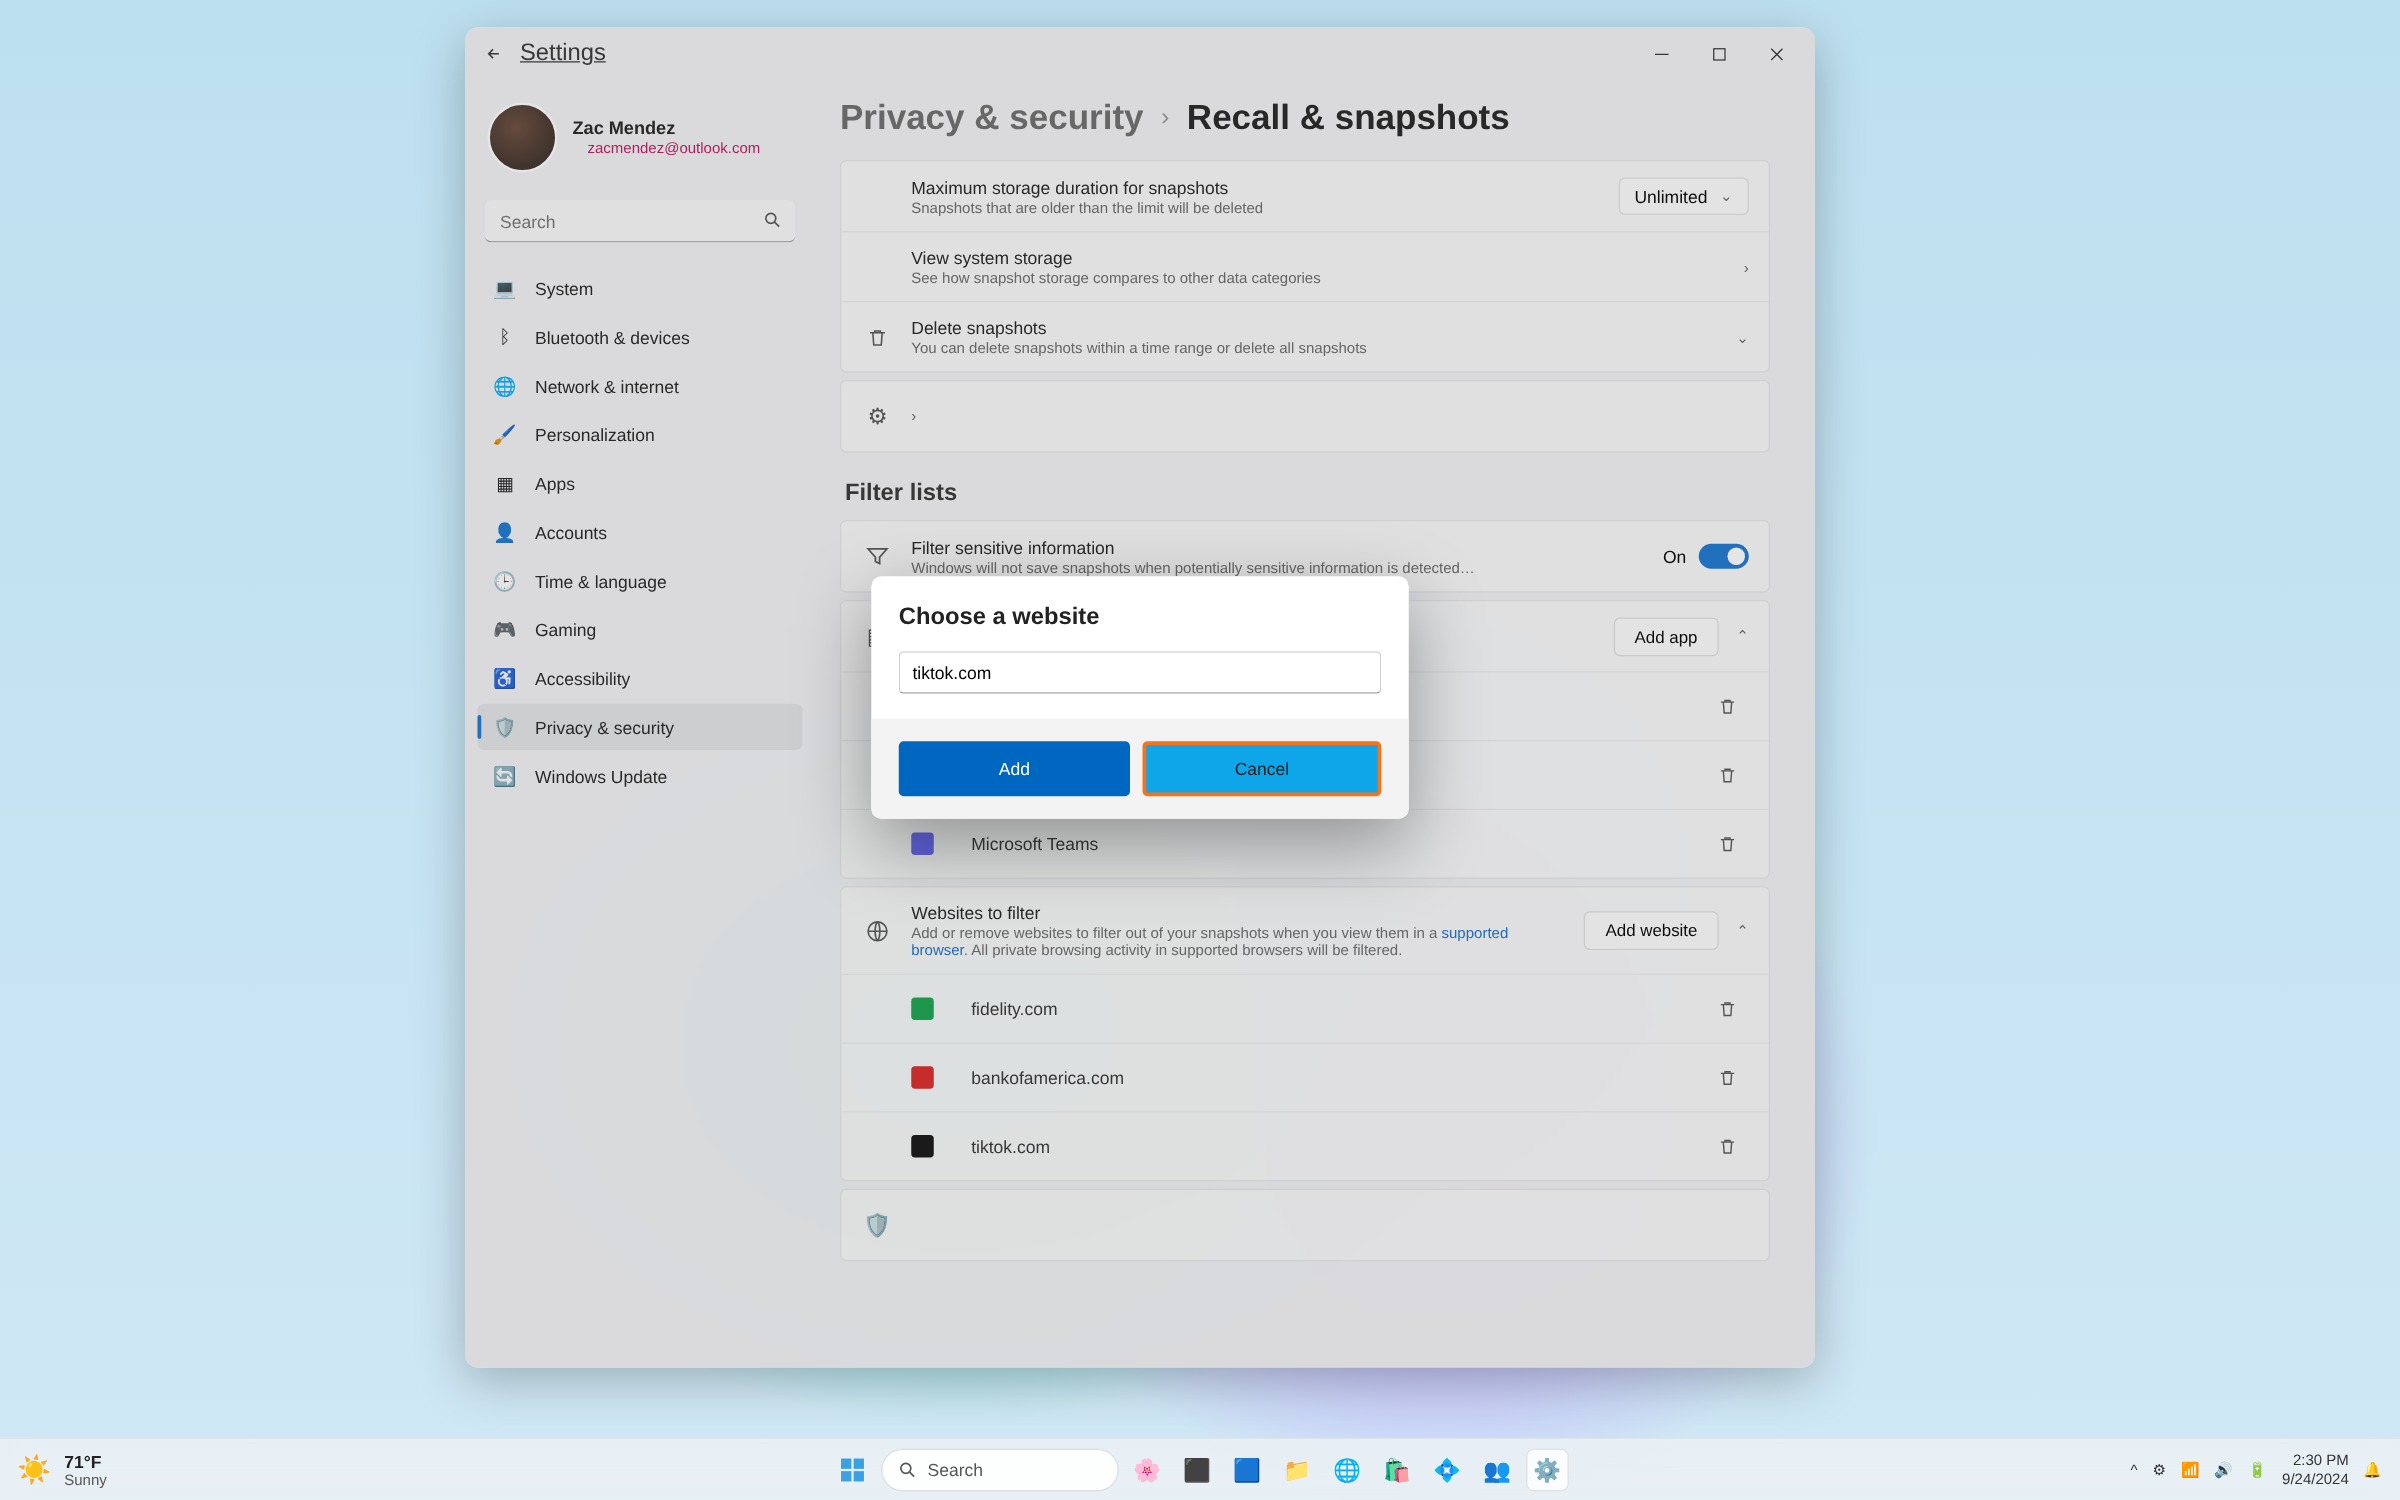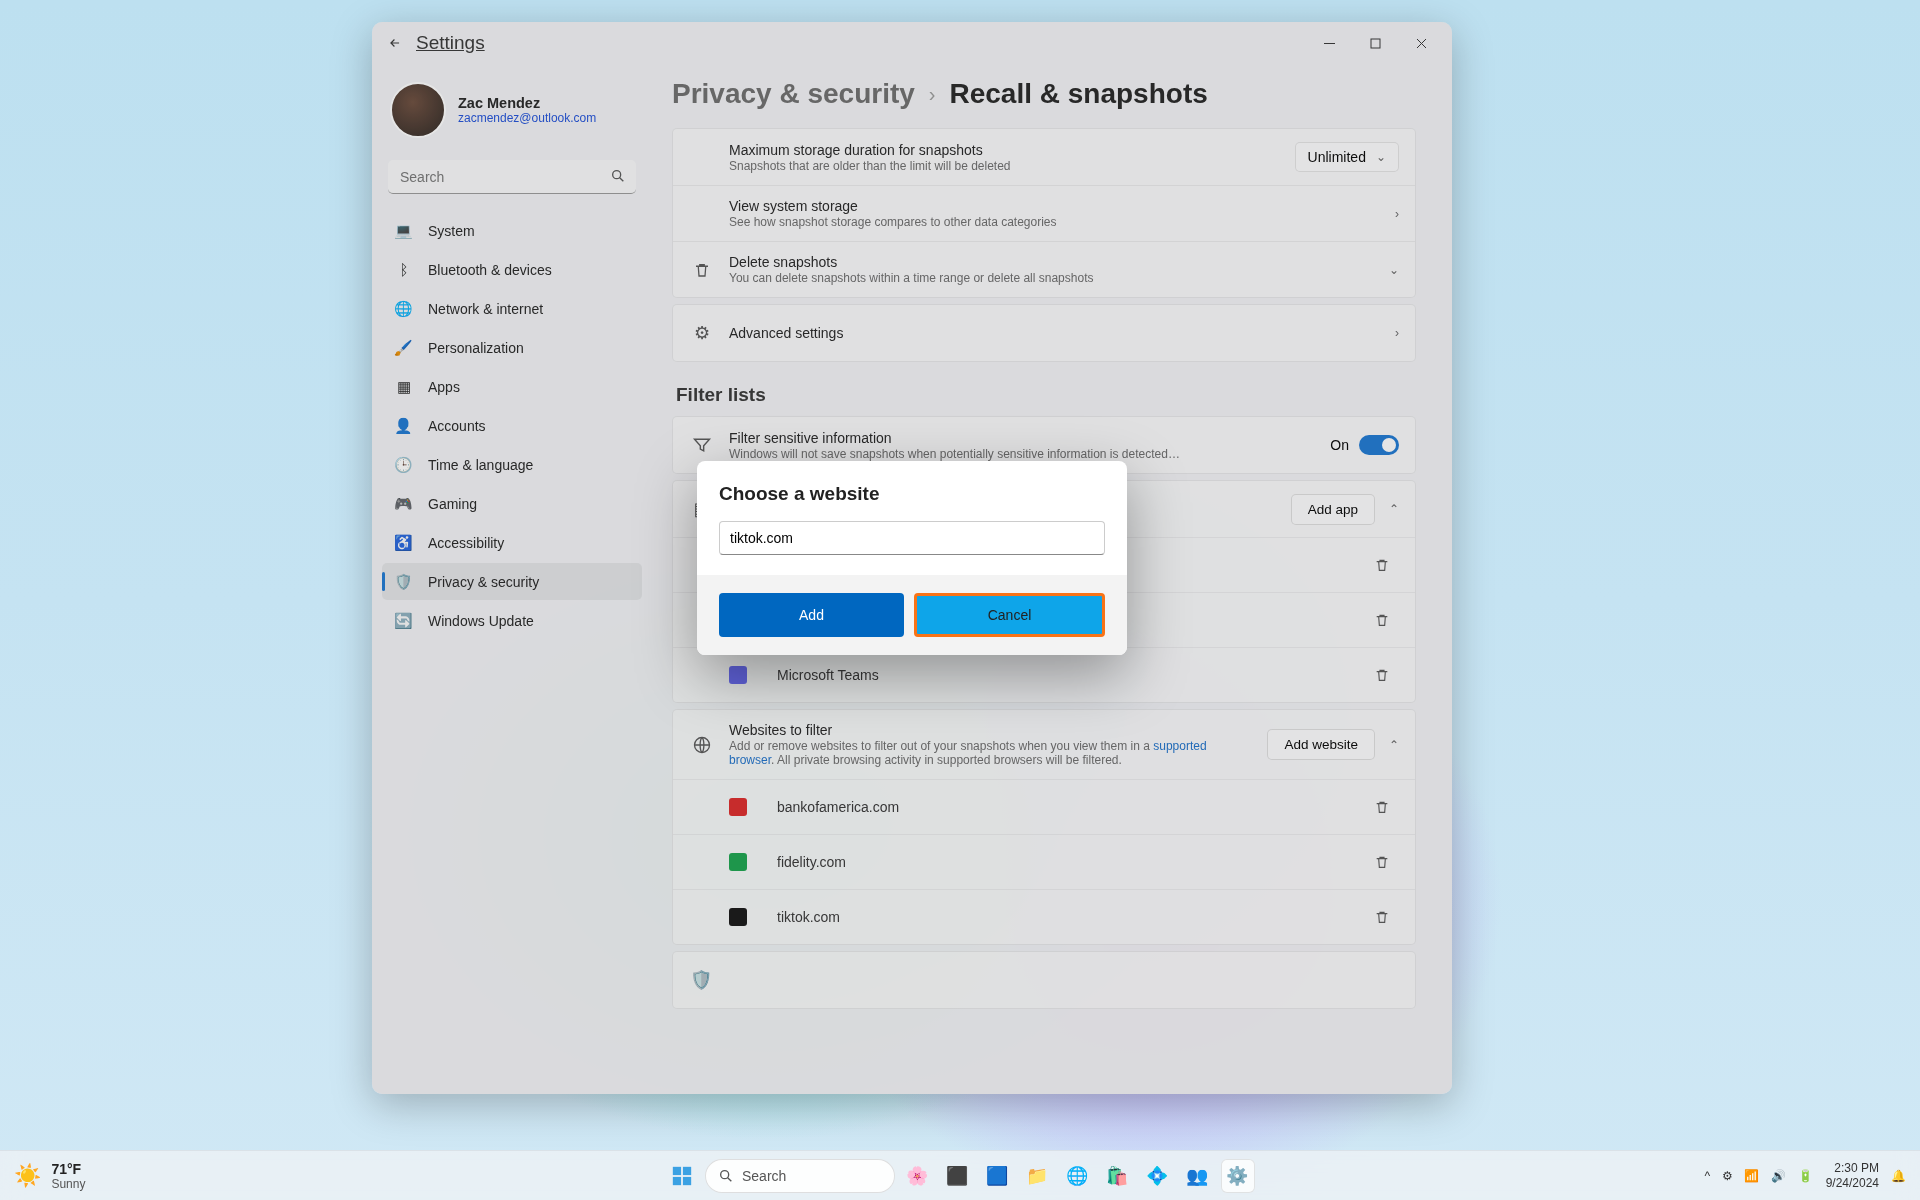--- a/index.html
+++ b/index.html
@@ -17,21 +17,21 @@
 .titlebar { height:42px; display:flex; align-items:center; padding:0 8px; }
 .titlebar .back { width:30px; height:30px; display:flex; align-items:center; justify-content:center; border-radius:5px; cursor:pointer; }
 .titlebar .title { font-size:19px; margin-left:6px; color:#333;text-decoration:underline; }
 .winbtns { margin-left:auto; display:flex; }
 .winbtn { width:46px; height:32px; display:flex; align-items:center; justify-content:center; color:#333; font-size:11px; cursor:pointer; }
 .body { flex:1; display:flex; overflow:hidden; }
 .sidebar { width:280px; padding:8px 10px; overflow:auto; }
 .user { display:flex; align-items:center; gap:12px; padding:10px 8px 18px; }
 .avatar { width:56px; height:56px; border-radius:50%; background:radial-gradient(circle at 40% 35%, #6a4a3a, #2a2420); border:2px solid #fff; }
 .user .name { font-size:14.5px; font-weight:600; color:#222; }
-.user .email { font-size:12px; color:#1d4ed8; }
+.user .email { font-size:12px; color:#be185d;margin-left:12px; }
 .search { margin:4px 6px 18px; position:relative; }
 .search input { width:100%; height:34px; border:none; border-bottom:1.5px solid #999; background:rgba(255,255,255,.55);
   border-radius:5px; padding:0 34px 0 12px; font-size:14px; color:#333; outline:none; }
 .search .sicon { position:absolute; right:10px; top:8px; color:#555; }
 .nav { display:flex; flex-direction:column; gap:2px; }
 .nav-item { display:flex; align-items:center; gap:14px; height:37px; padding:0 12px; border-radius:5px; font-size:14px; color:#222; cursor:pointer; }
 .nav-item.active { background:rgba(0,0,0,.06); position:relative; }
 .nav-item.active::before { content:""; position:absolute; left:0; top:9px; bottom:9px; width:3px; background:#1976d2; border-radius:2px; }
 .nicn { width:20px; height:20px; display:flex; align-items:center; justify-content:center; font-size:15px; }
 .main { flex:1; overflow:auto; padding:14px 36px 40px 20px; }
@@ -215,23 +215,20 @@
             <div class="rtitle">Delete snapshots</div>
             <div class="rsub">You can delete snapshots within a time range or delete all snapshots</div>
           </div>
           <span class="chev">⌄</span>
         </div>
       </div>
 
       <div class="card">
         <div class="row">
           <div class="ricn">⚙</div>
-          <div class="rtext">
-              <div class="rtitle">Advanced settings</div>
-            </div>
           <span class="chev">›</span>
         </div>
       </div>
 
       <div class="section-h">Filter lists</div>
 
       <div class="card">
         <div class="row">
           <div class="ricn">
             <svg width="20" height="20" viewBox="0 0 24 24" fill="none" stroke="#555" stroke-width="1.7">
@@ -301,31 +298,31 @@
             <div class="rtitle">Websites to filter</div>
             <div class="rsub">
               <span>Add or remove websites to filter out of your snapshots when you view them in a </span><a href="#">supported browser</a><span>. All private browsing activity in supported browsers will be filtered.</span>
             </div>
           </div>
           <div class="btn-outline">Add website</div>
           <span class="chev">⌃</span>
         </div>
         <div id="sites-list">
             <div class="list-item">
+              <div class="favicon" style="background:#16a34a"></div>
+    <div class="lbl">fidelity.com</div>
+    <div class="trash">
+      <svg width="16" height="16" viewBox="0 0 24 24" fill="none" stroke="#555" stroke-width="1.7">
+                  <path d="M4 7h16M9 7V5h6v2M7 7l1 13h8l1-13"></path>
+                </svg>
+              </div>
+            </div>
+            <div class="list-item">
               <div class="favicon" style="background:#dc2626"></div>
     <div class="lbl">bankofamerica.com</div>
-    <div class="trash">
-      <svg width="16" height="16" viewBox="0 0 24 24" fill="none" stroke="#555" stroke-width="1.7">
-                  <path d="M4 7h16M9 7V5h6v2M7 7l1 13h8l1-13"></path>
-                </svg>
-              </div>
-            </div>
-            <div class="list-item">
-              <div class="favicon" style="background:#16a34a"></div>
-    <div class="lbl">fidelity.com</div>
     <div class="trash">
       <svg width="16" height="16" viewBox="0 0 24 24" fill="none" stroke="#555" stroke-width="1.7">
                   <path d="M4 7h16M9 7V5h6v2M7 7l1 13h8l1-13"></path>
                 </svg>
               </div>
             </div>
             <div class="list-item">
               <div class="favicon" style="background:#111"></div>
     <div class="lbl">tiktok.com</div>
     <div class="trash">

